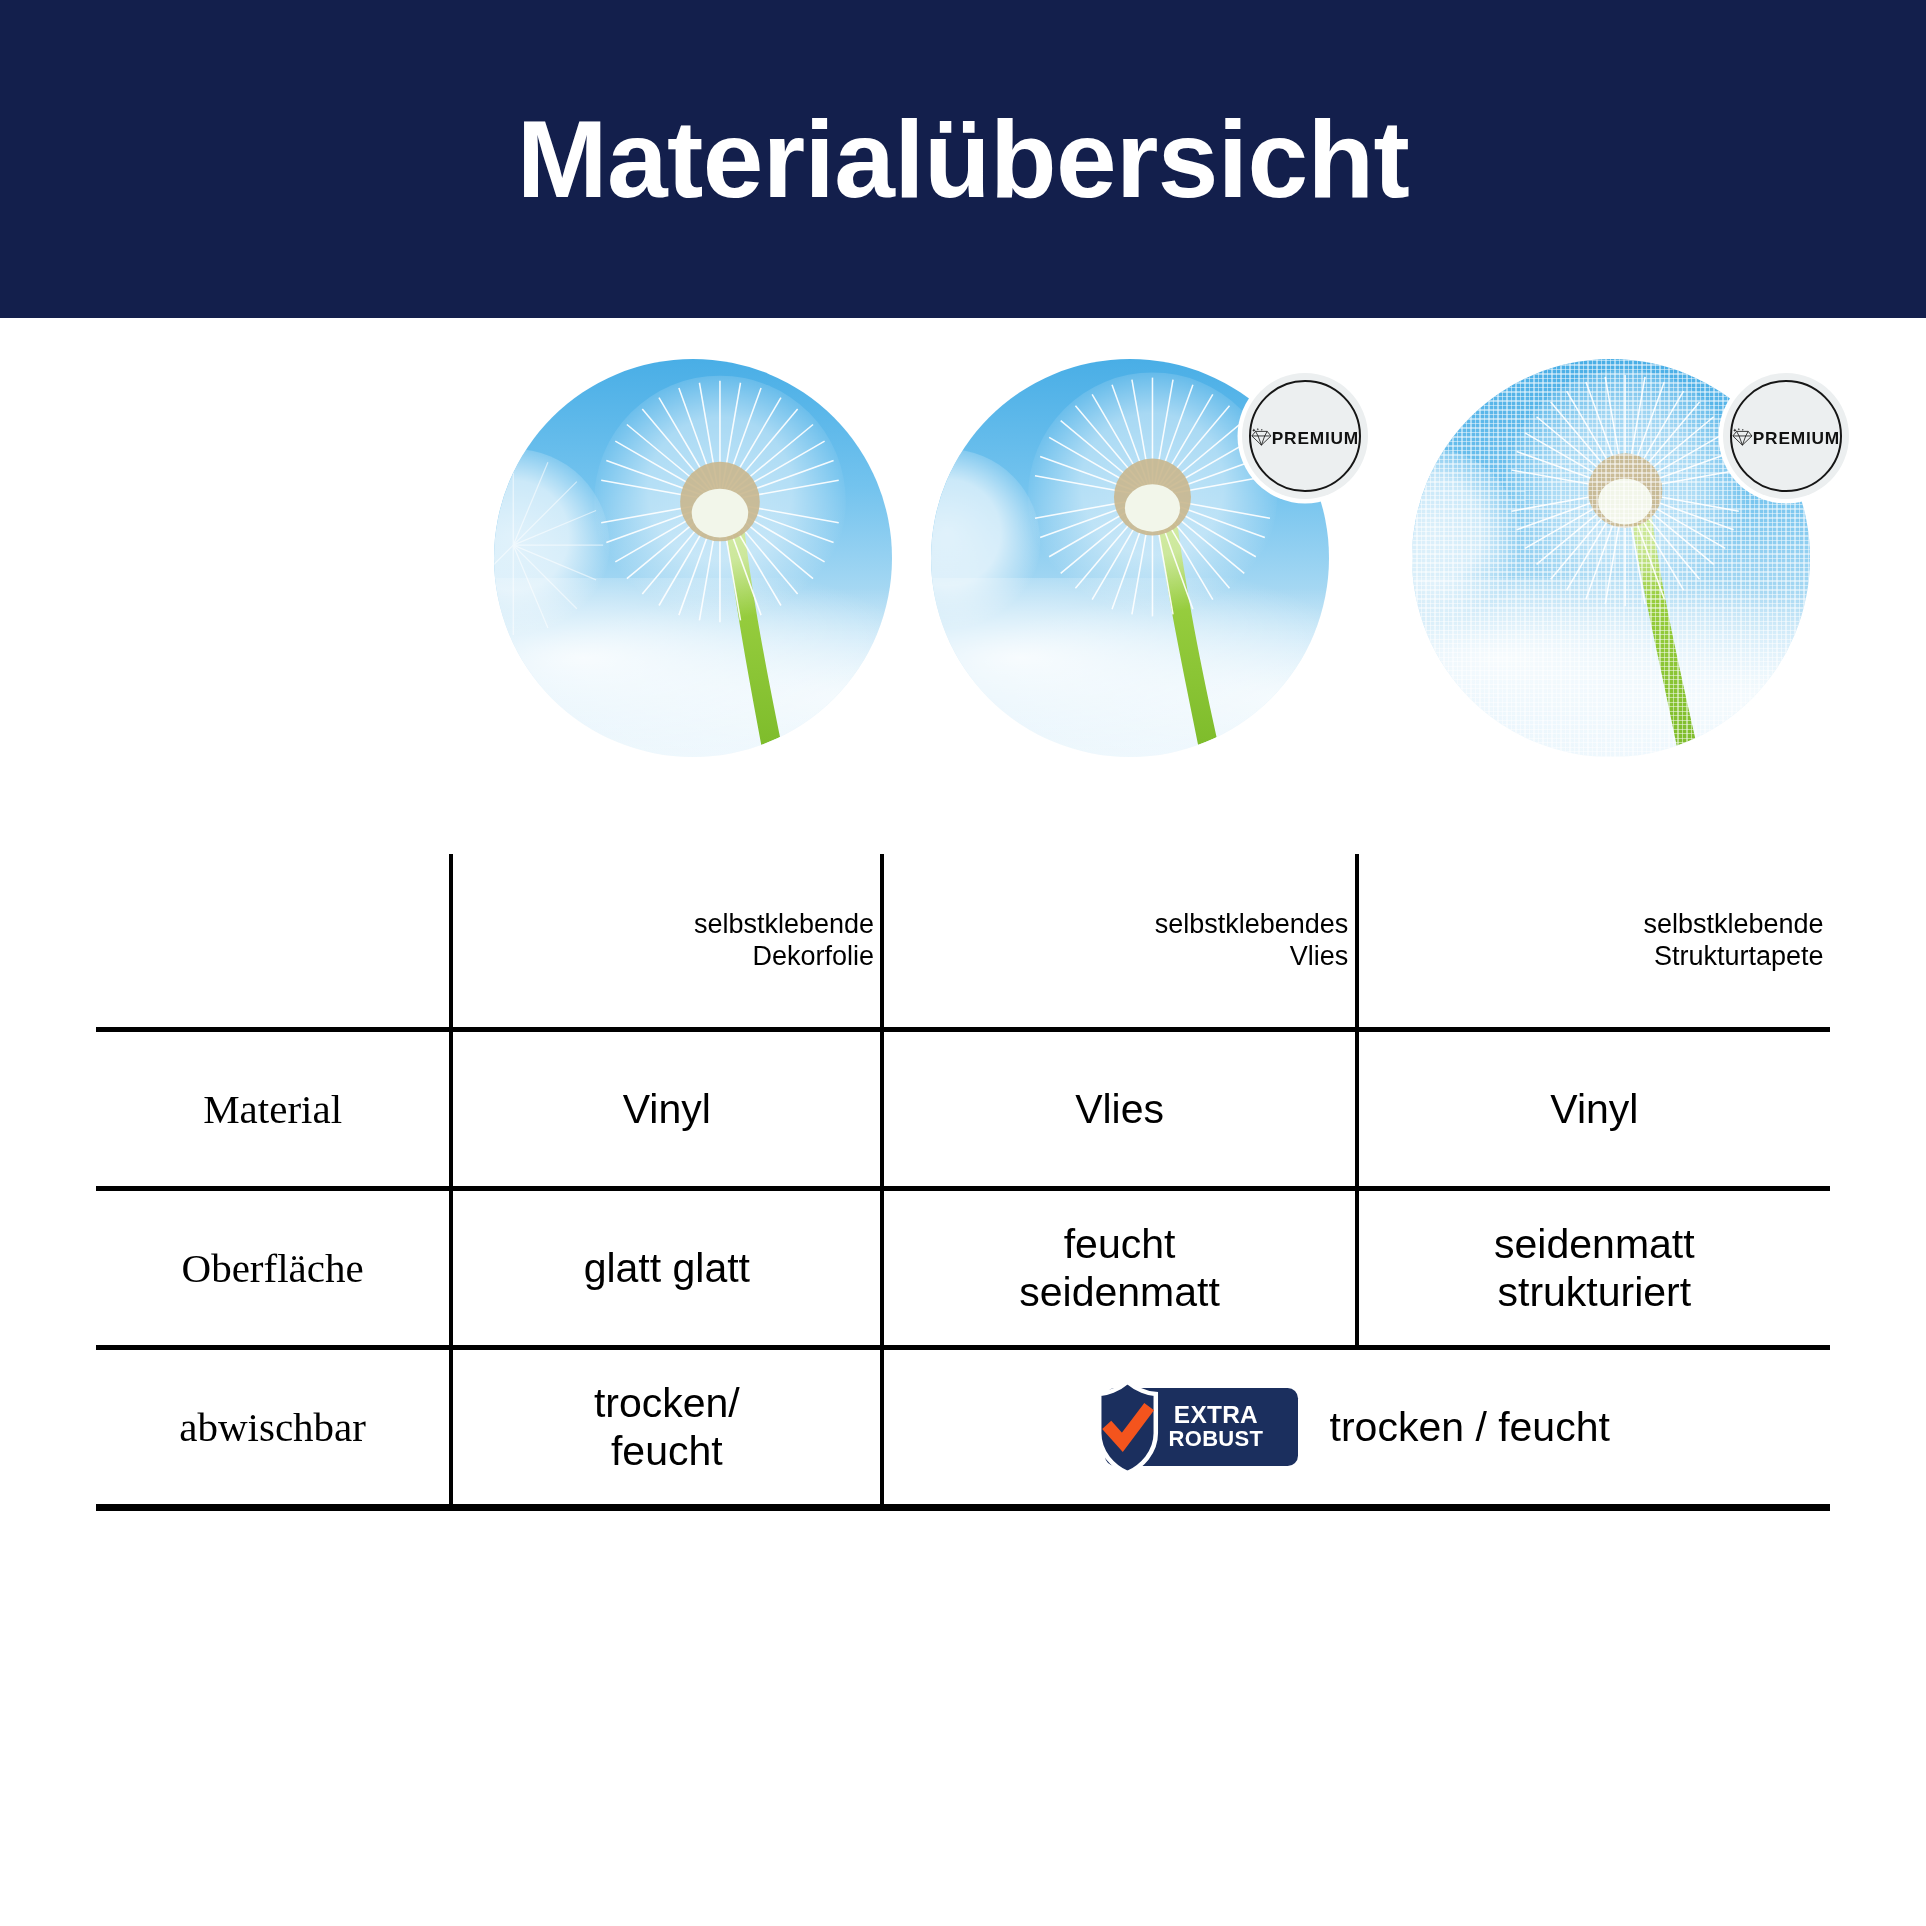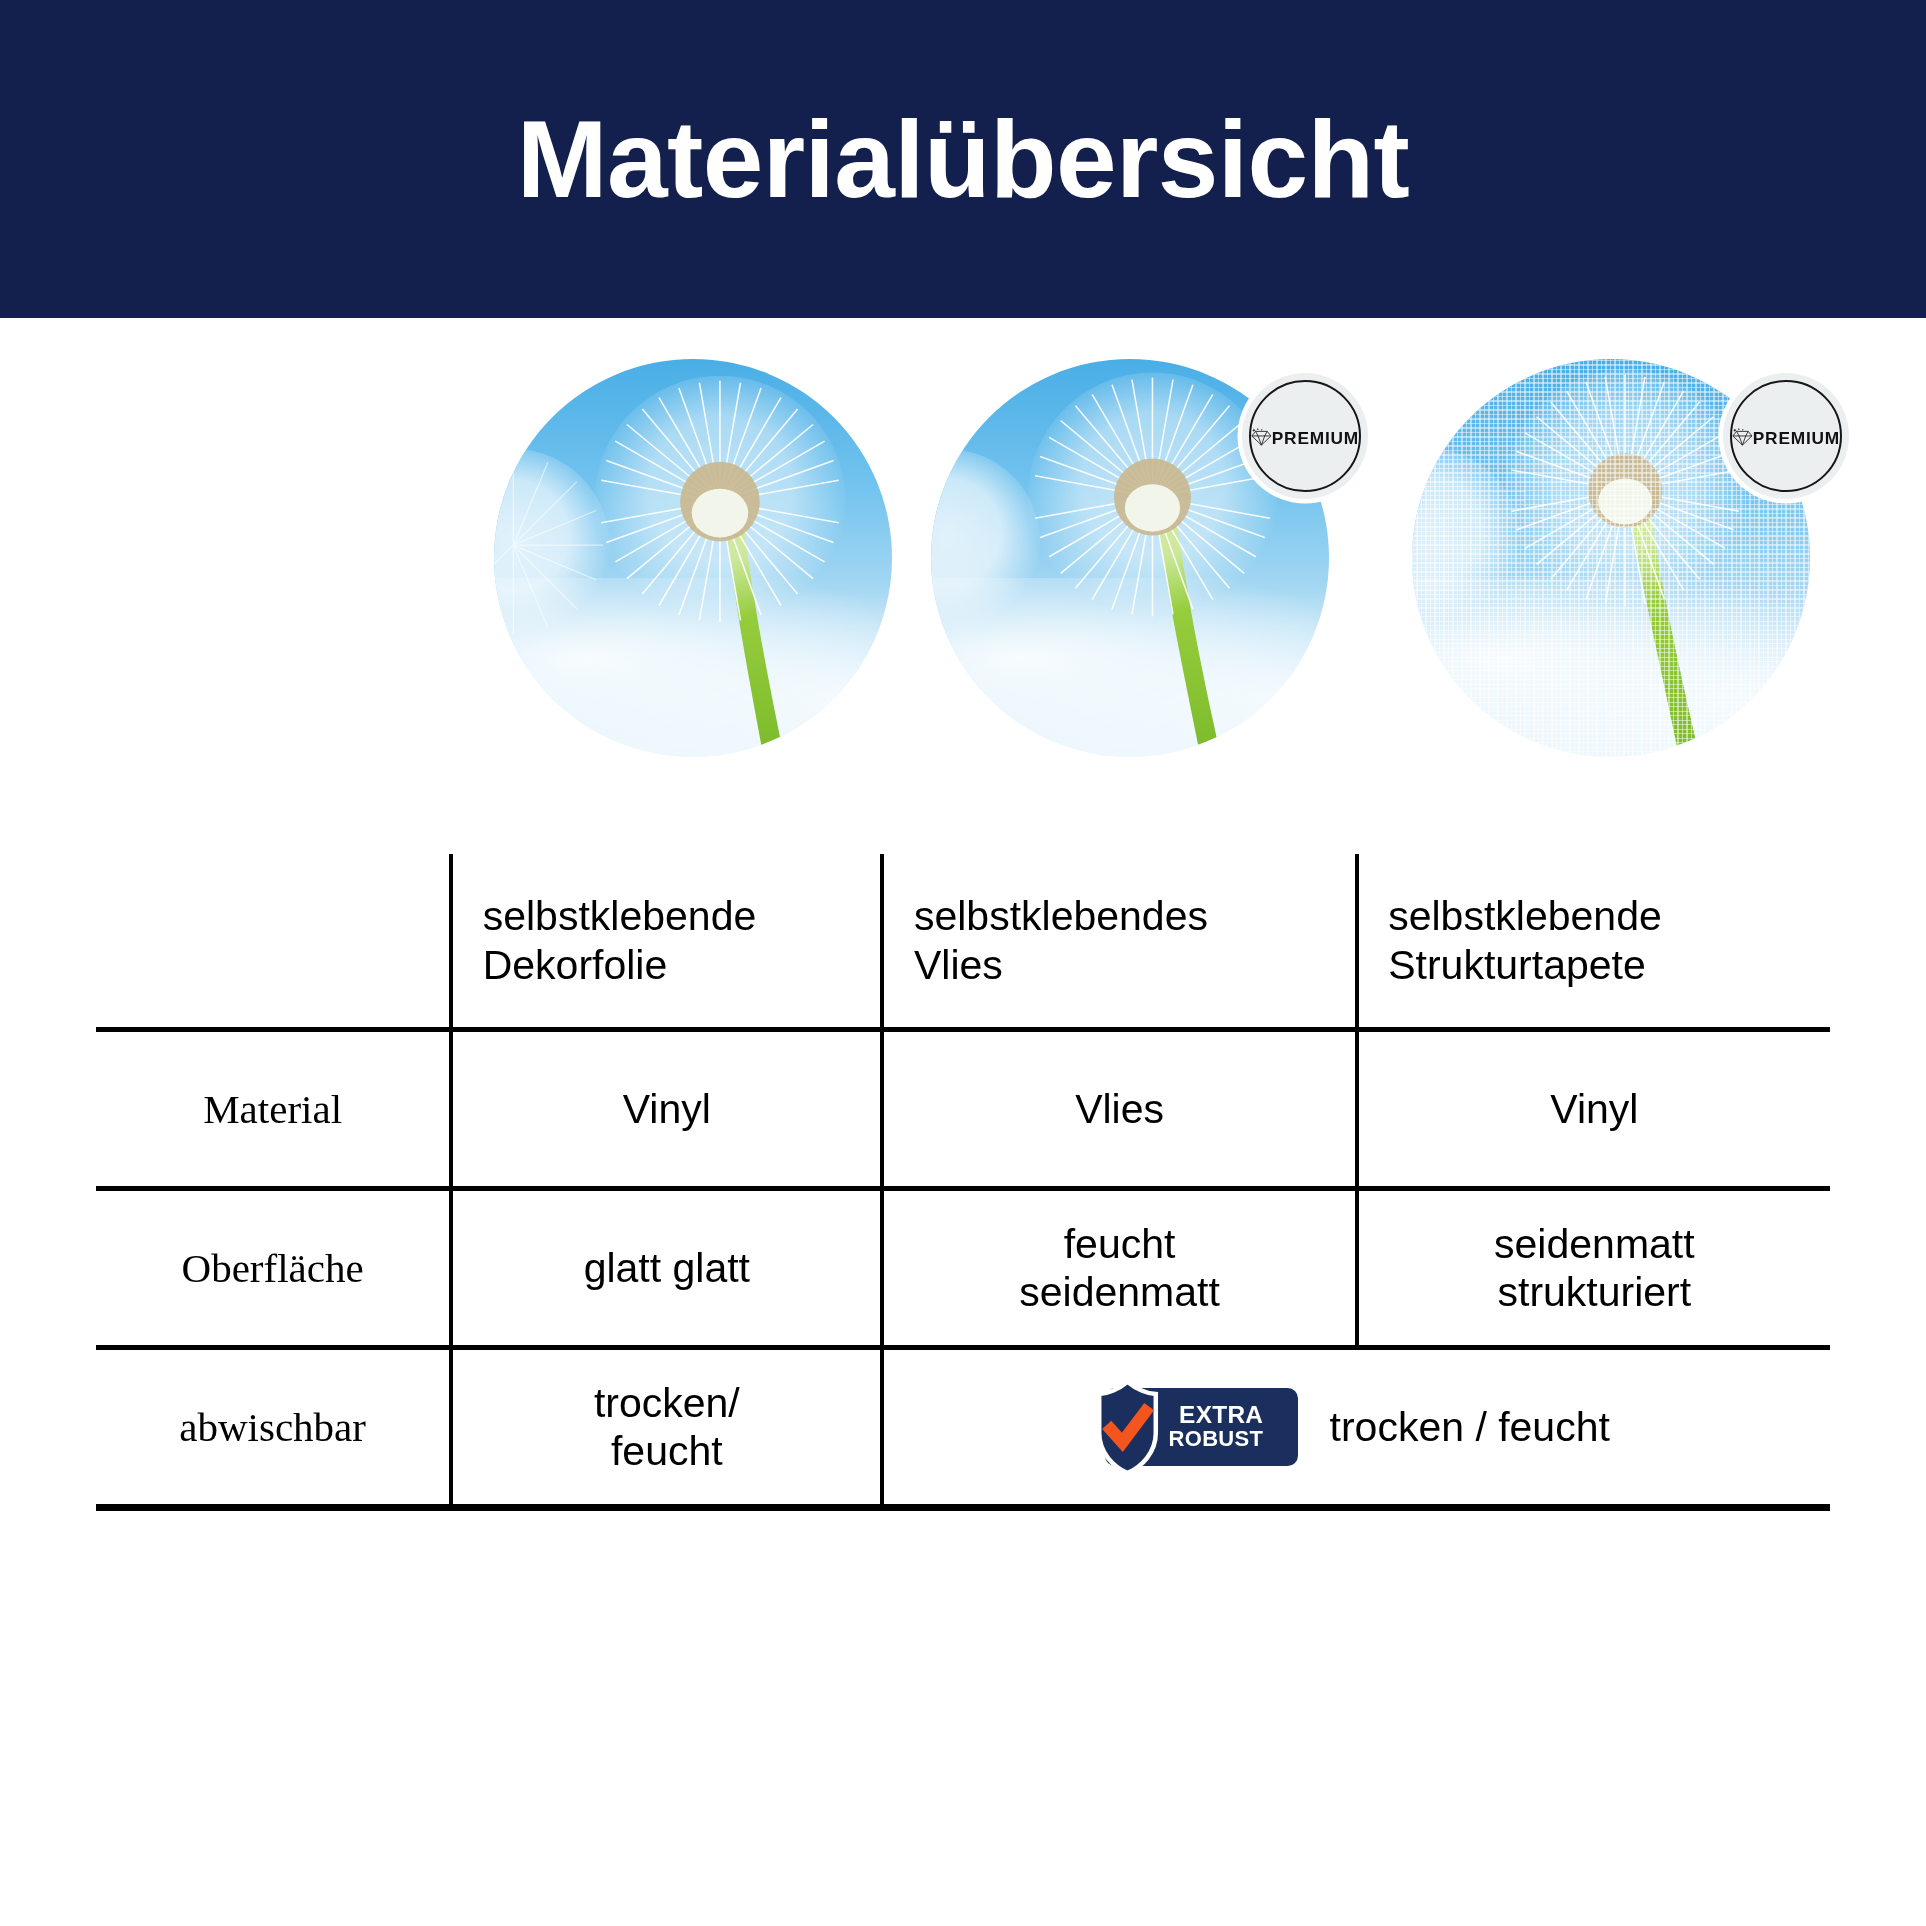--- a/index.html
+++ b/index.html
@@ -162,23 +162,23 @@
     font-size: 41px;
     line-height: 1.18;
     padding: 0 6.4px;
   }
 
   
   tr.head-row td { height: 173px; vertical-align: middle; }
   tr.head-row td.label-cell { border: none; }
   tr.head-row td.head-cell {
     border-left: 4.5px solid #000000;
-    text-align: left;
+    text-align: right;
     padding-left: 29.5px;
-    font-size: 41px;
+    font-size: 27px;
   }
 
   
   tr.body-row td { height: 154px; }
   tr.body-row td.label-cell {
     border-top: 5.8px solid #000000;
     border-bottom: 5.8px solid #000000;
     text-align: center;
     font-size: 41px;
     font-family: Liberation Serif, serif;
@@ -215,21 +215,21 @@
     top: -10.3px;
     width: 67px;
     height: 99px;
   }
   .robust-text {
     margin-left: 64px;
     color: #ffffff;
     font-family: "Liberation Sans", sans-serif;
     font-weight: bold;
     line-height: 1.02;
-    text-align: right;
+    text-align: center;
   }
   .robust-text .l1 { font-size: 24.4px; letter-spacing: 0.3px; display: block; }
   .robust-text .l2 { font-size: 22px; letter-spacing: 0.3px; display: block; }
 
   .merged-text { font-size: 41px; white-space: nowrap; }
 </style>
 </head>
 <body>
 
 <div class="page">

